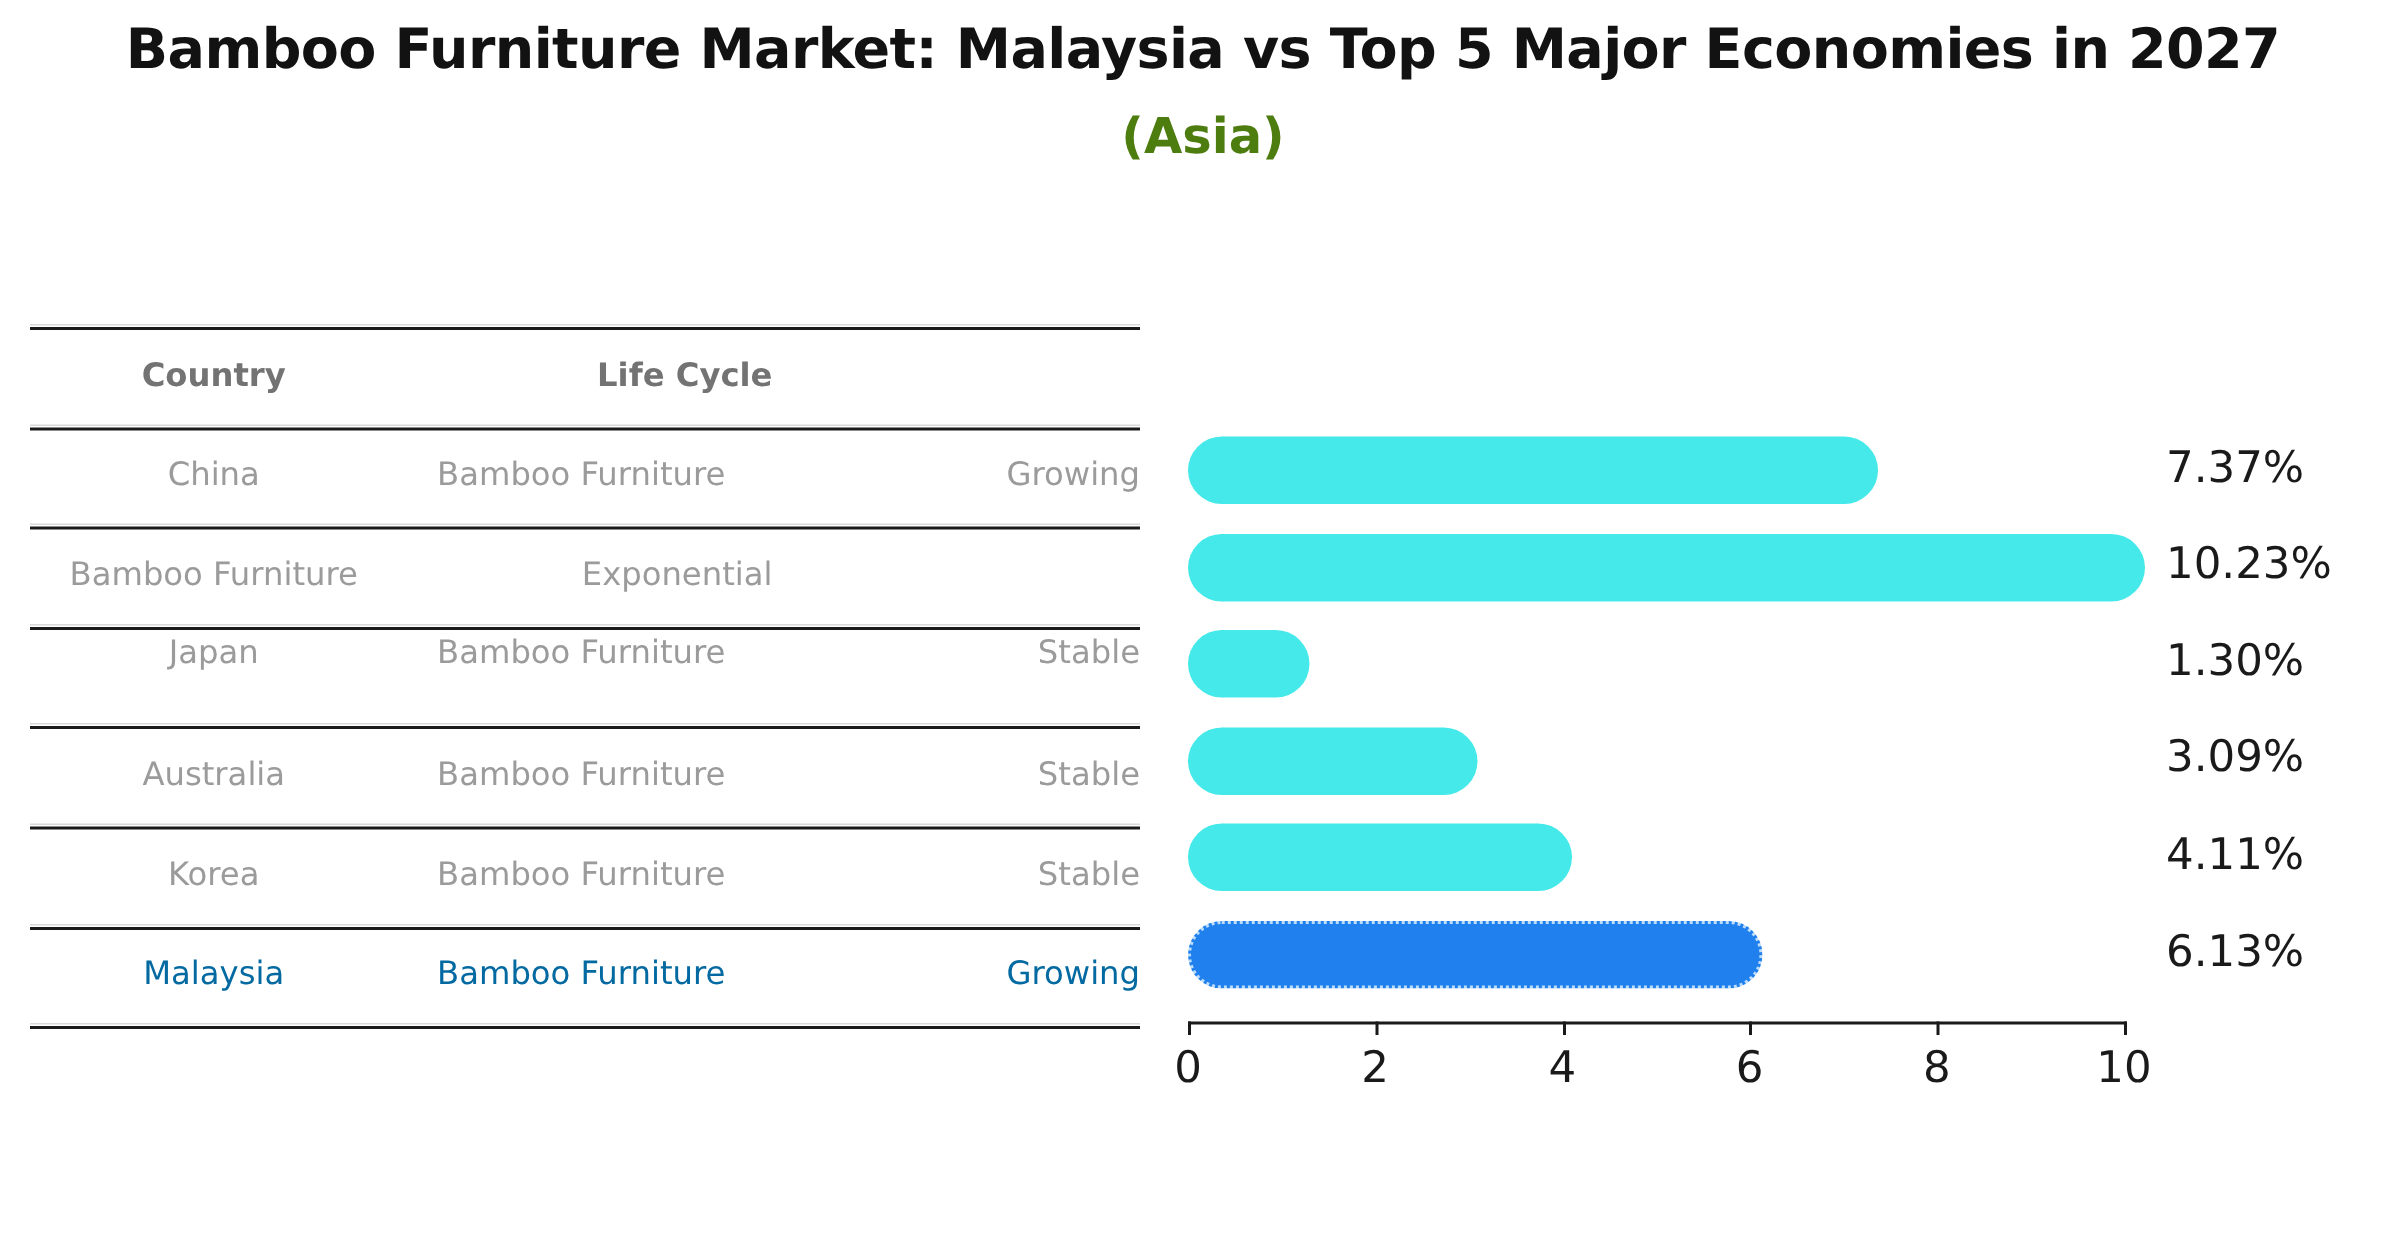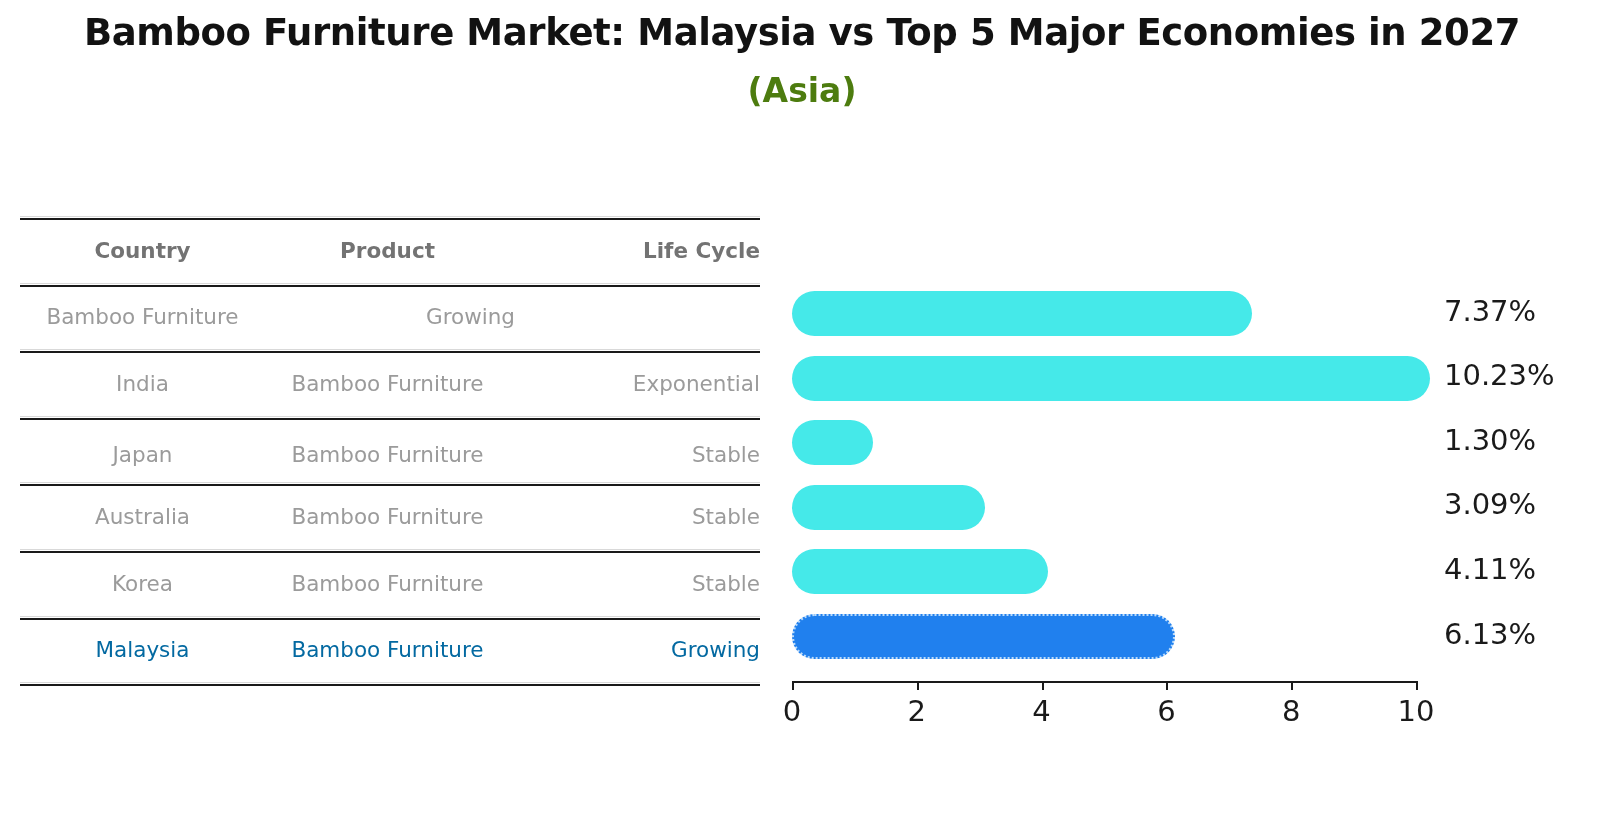--- a/index.html
+++ b/index.html
@@ -173,39 +173,38 @@
     <div id="chart-title">Bamboo Furniture Market: Malaysia vs Top 5 Major Economies in 2027</div>
     <div id="chart-subtitle">(Asia)</div>
   </div>
 
   <div id="table-area">
 
   <div class="tbl-rule faint" style="top: 0px;"></div>
       <div class="tbl-rule" style="top: 2px;"></div>
       <div class="tbl-row header" style="top: 2px;">
         <div class="cell c-country">Country</div>
-        <div class="cell c-product">Product</div>
         <div class="cell c-life">Life Cycle</div>
       </div>
       <div class="tbl-rule faint" style="top: 66.6px;"></div>
       <div class="tbl-rule" style="top: 68.6px;"></div>
       <div class="tbl-row " style="top: 68.6px;">
+        <div class="cell c-country">China</div>
         <div class="cell c-product">Bamboo Furniture</div>
         <div class="cell c-life">Growing</div>
       </div>
       <div class="tbl-rule faint" style="top: 133.2px;"></div>
       <div class="tbl-rule" style="top: 135.2px;"></div>
       <div class="tbl-row " style="top: 135.2px;">
-        <div class="cell c-country">India</div>
         <div class="cell c-product">Bamboo Furniture</div>
         <div class="cell c-life">Exponential</div>
       </div>
       <div class="tbl-rule faint" style="top: 199.8px;"></div>
       <div class="tbl-rule" style="top: 201.8px;"></div>
-      <div class="tbl-row " style="top: 206px;">
+      <div class="tbl-row " style="top: 187px;">
         <div class="cell c-country">Japan</div>
         <div class="cell c-product">Bamboo Furniture</div>
         <div class="cell c-life">Stable</div>
       </div>
       <div class="tbl-rule faint" style="top: 266.4px;"></div>
       <div class="tbl-rule" style="top: 268.4px;"></div>
       <div class="tbl-row " style="top: 268.4px;">
         <div class="cell c-country">Australia</div>
         <div class="cell c-product">Bamboo Furniture</div>
         <div class="cell c-life">Stable</div>

